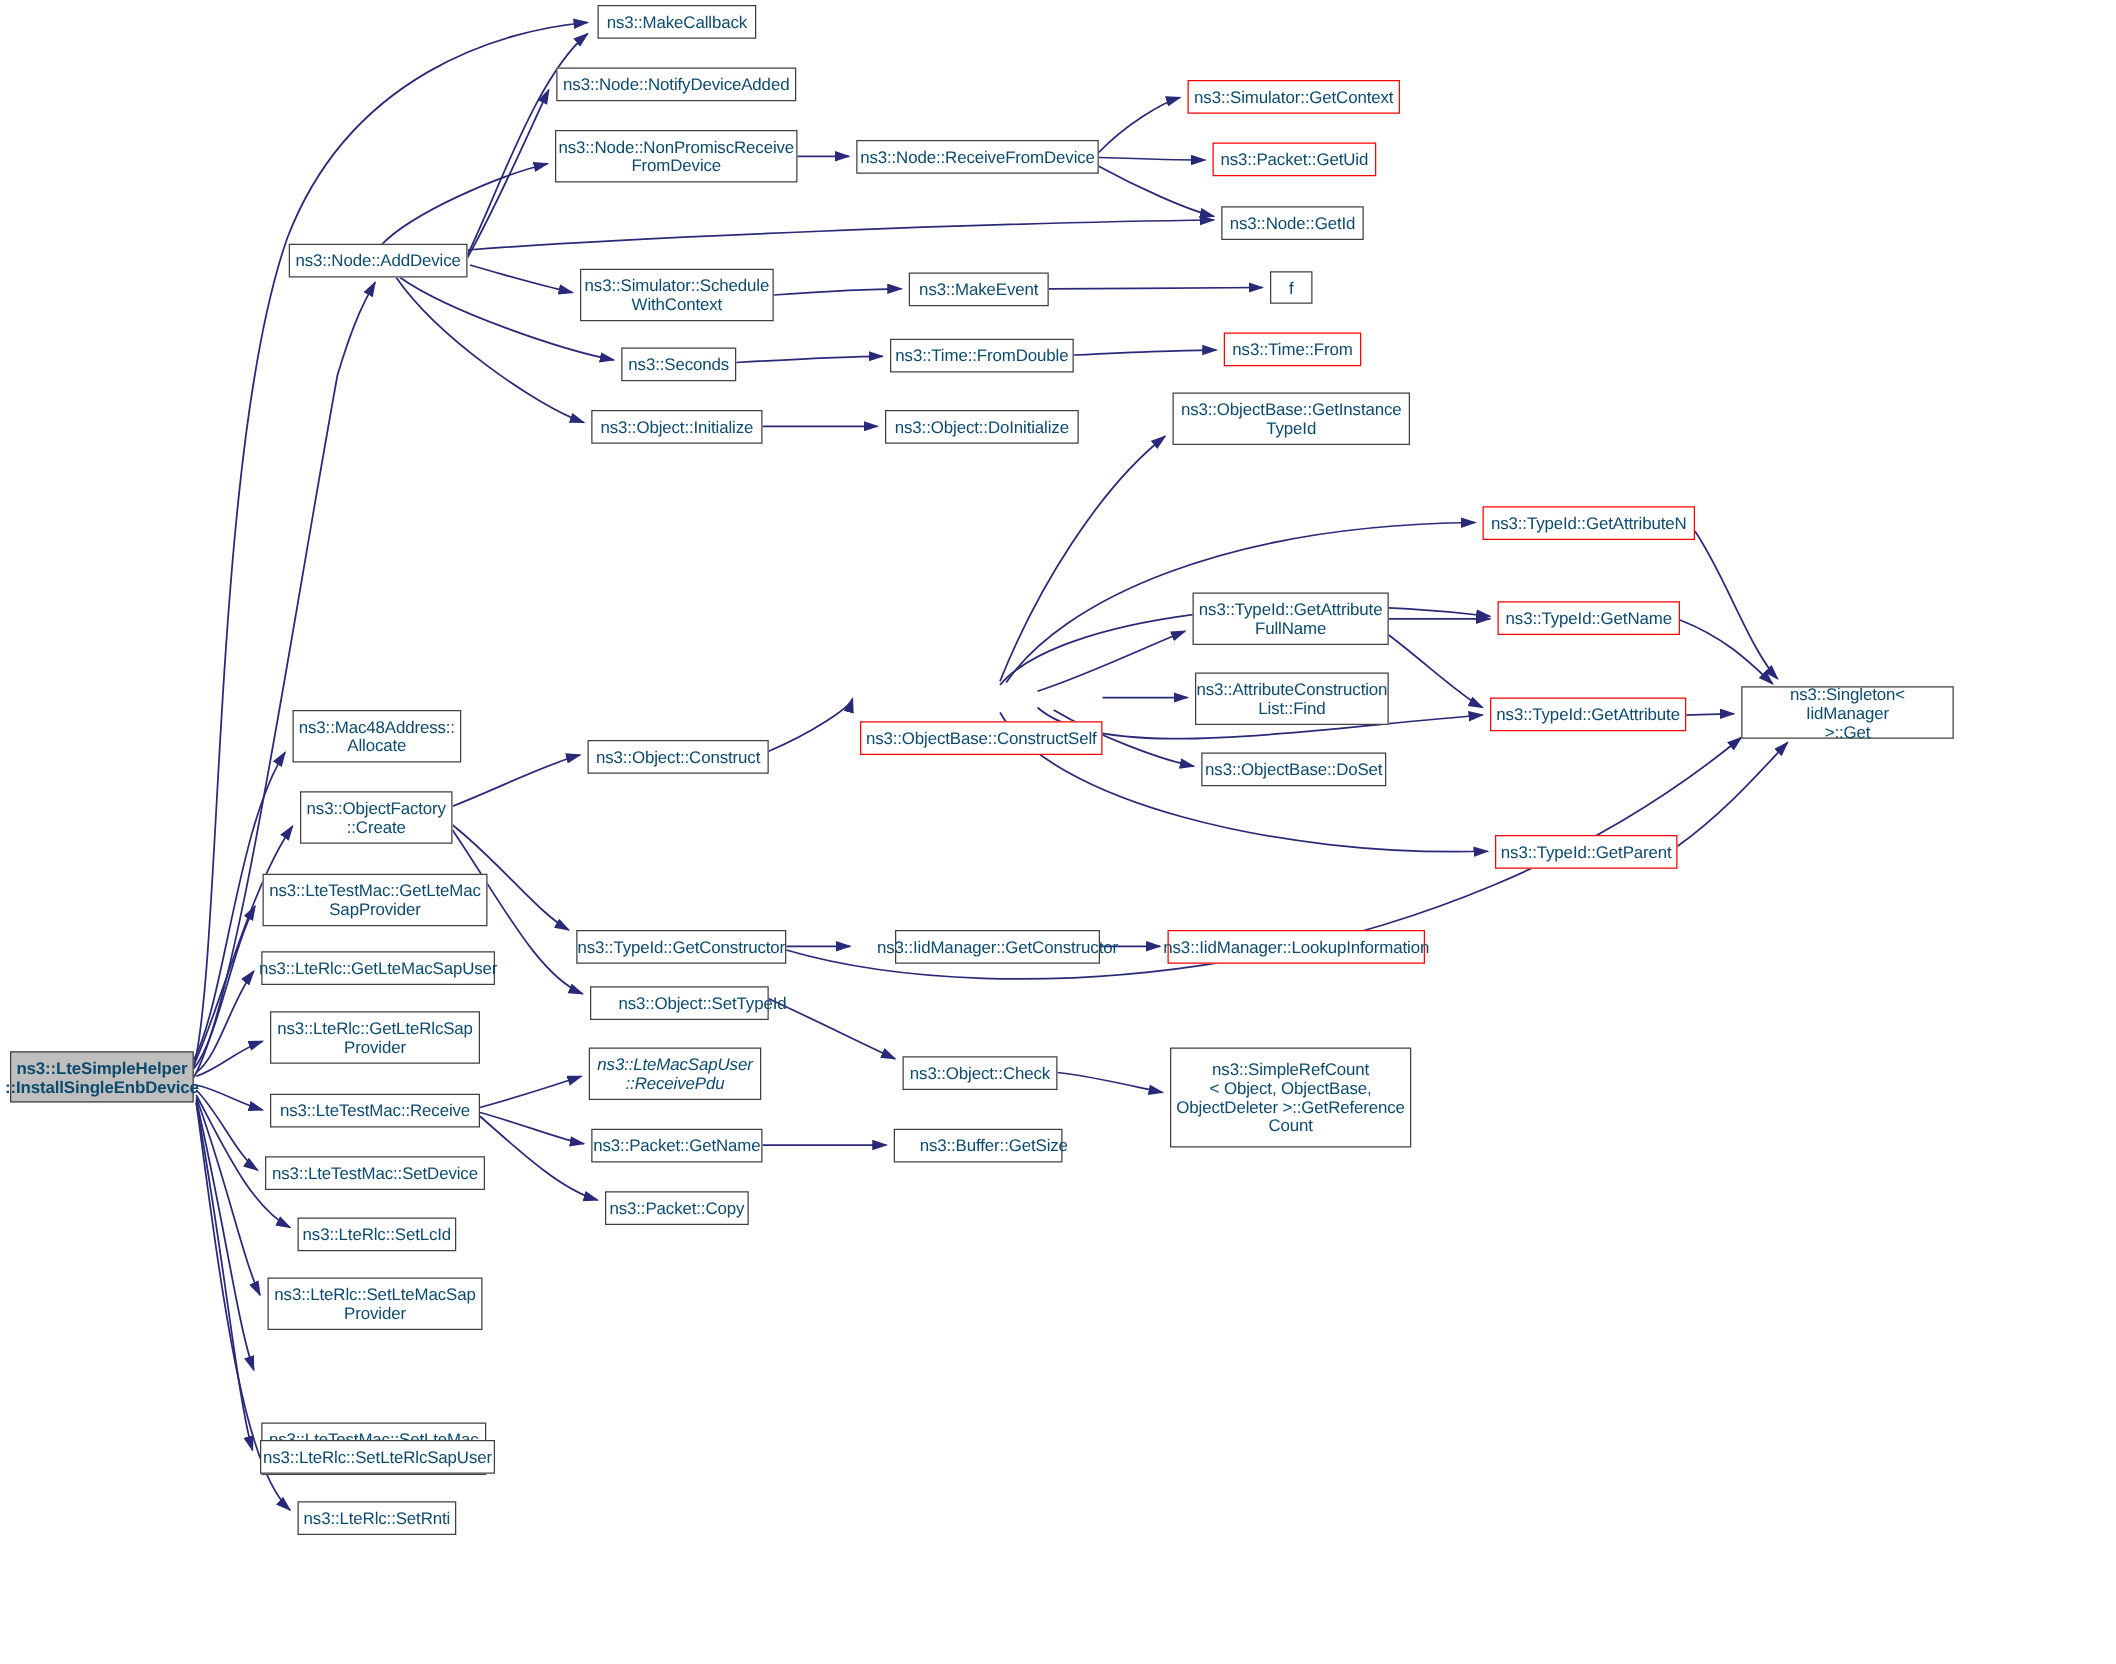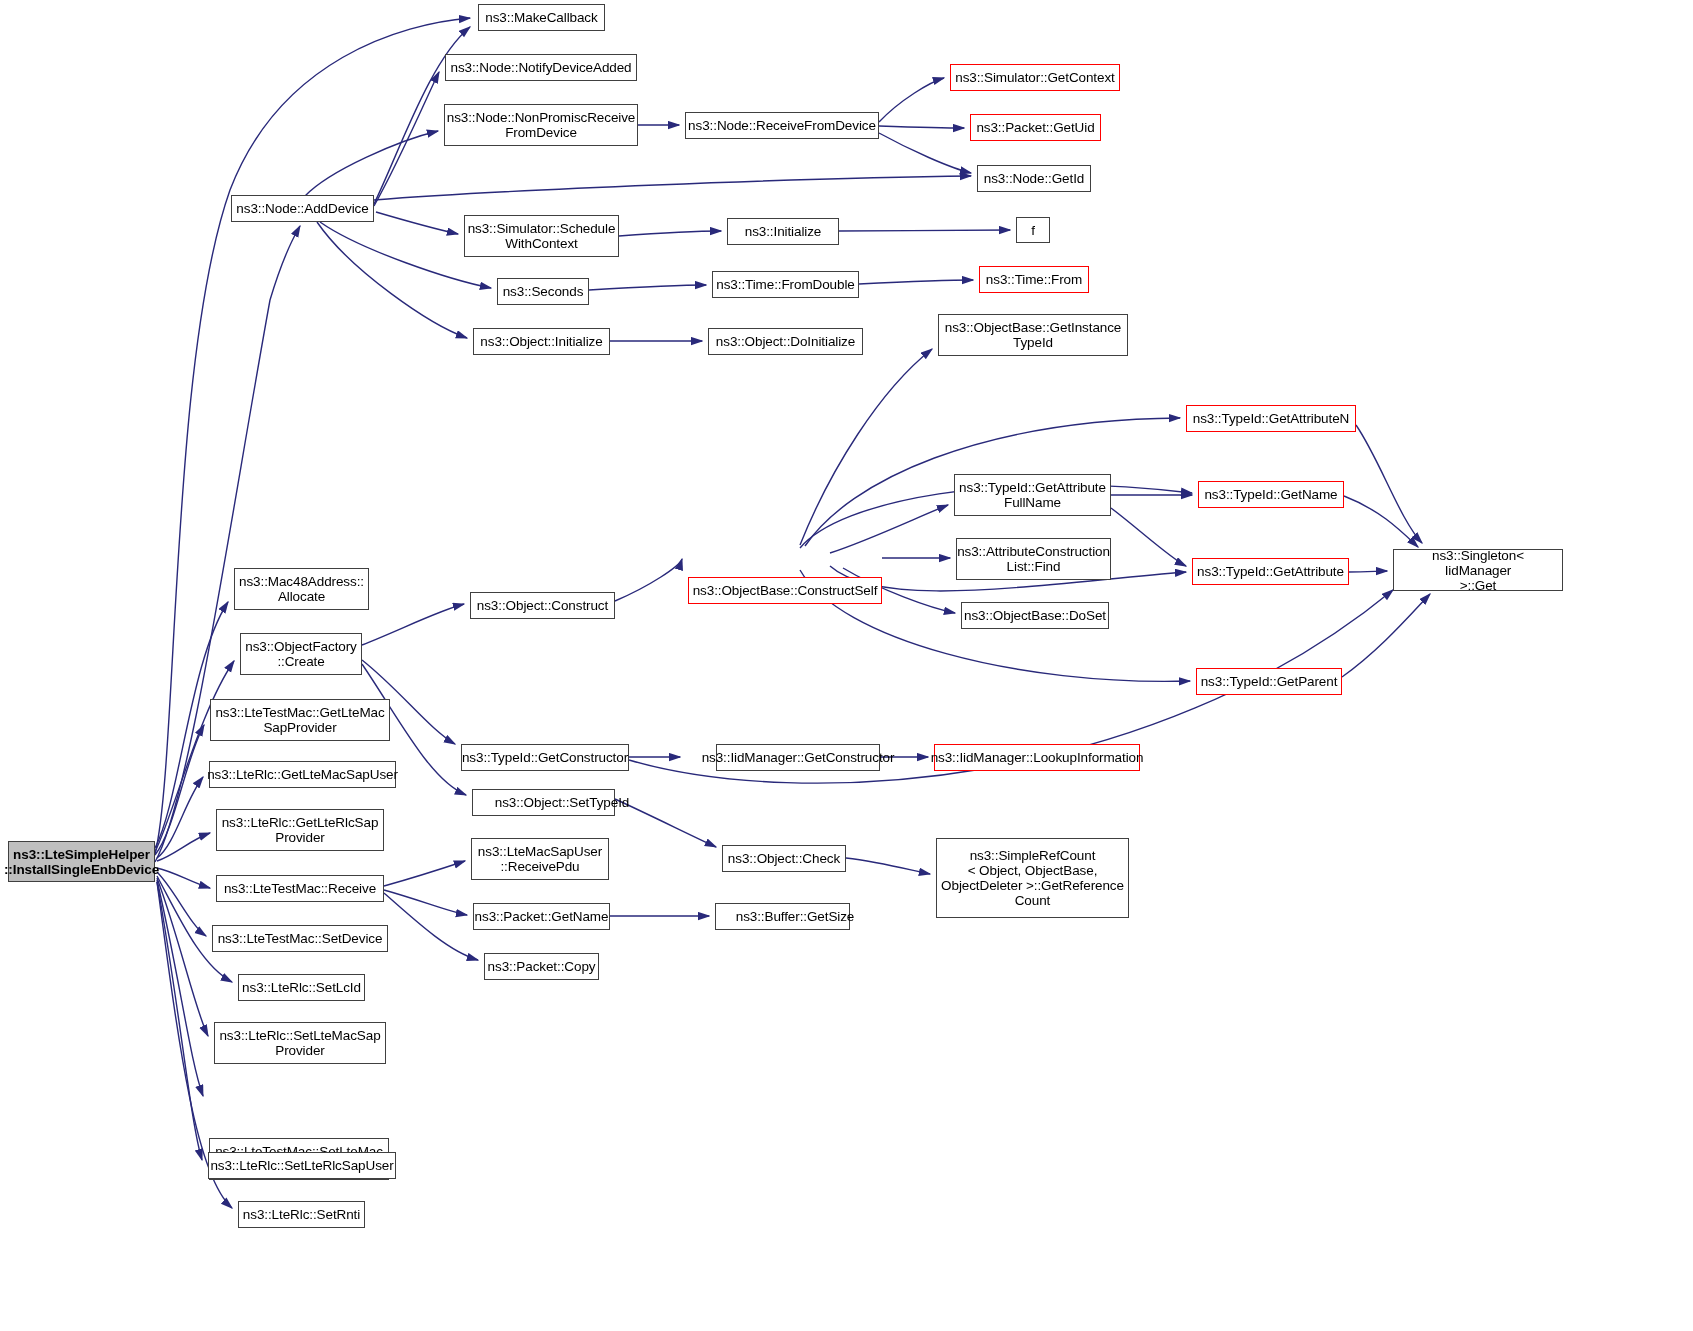--- a/index.html
+++ b/index.html
@@ -2,21 +2,21 @@
 <html><head>
 <meta charset="utf-8">
 <title>Call Graph</title>
 <style>
   html,body{margin:0;padding:0;background:#ffffff;}
   #canvas{position:relative;width:1693px;height:1331px;overflow:hidden;
           font-family:"Liberation Sans","DejaVu Sans",sans-serif;background:#fff;}
   svg#edges{position:absolute;left:0;top:0;width:1693px;height:1331px;pointer-events:none;}
   .node{position:absolute;box-sizing:border-box;display:flex;align-items:center;
         justify-content:center;text-align:center;background:#ffffff;
-        border:1px solid #404040;color:#000000;font-size:13.5px;line-height:15px;
+        border:1px solid #404040;color:#0c4a6e;font-size:13.5px;line-height:15px;
         padding:1px 3px;white-space:pre-line;letter-spacing:-0.1px;}
   .node.red{border:1.5px solid #ff0000;}
   .node.root{background:#bfbfbf;border:1px solid #404040;font-weight:bold;}
 </style>
 </head>
 <body>
 
 <div id="canvas">
   <svg id="edges" viewBox="0 0 1693 1331" xmlns="http://www.w3.org/2000/svg">
     <defs>
@@ -91,21 +91,21 @@
       <div class="node" style="left: 445px; top: 54px; width: 192px; height: 27px;">ns3::Node::NotifyDeviceAdded</div>
       <div class="node" style="left: 444px; top: 104px; width: 194px; height: 42px;">ns3::Node::NonPromiscReceive
 FromDevice</div>
       <div class="node" style="left: 231px; top: 195px; width: 143px; height: 27px;">ns3::Node::AddDevice</div>
       <div class="node" style="left: 685px; top: 112px; width: 194px; height: 27px;">ns3::Node::ReceiveFromDevice</div>
       <div class="node red" style="left: 950px; top: 64px; width: 170px; height: 27px;">ns3::Simulator::GetContext</div>
       <div class="node red" style="left: 970px; top: 114px; width: 131px; height: 27px;">ns3::Packet::GetUid</div>
       <div class="node" style="left: 977px; top: 165px; width: 114px; height: 27px;">ns3::Node::GetId</div>
       <div class="node" style="left: 464px; top: 215px; width: 155px; height: 42px;">ns3::Simulator::Schedule
 WithContext</div>
-      <div class="node" style="left: 727px; top: 218px; width: 112px; height: 27px;">ns3::Initialize</div>
+      <div class="node" style="left: 727px; top: 218px; width: 112px; height: 27px;">ns3::MakeEvent</div>
       <div class="node" style="left: 1016px; top: 217px; width: 34px; height: 26px;">f</div>
       <div class="node" style="left: 497px; top: 278px; width: 92px; height: 27px;">ns3::Seconds</div>
       <div class="node" style="left: 712px; top: 271px; width: 147px; height: 27px;">ns3::Time::FromDouble</div>
       <div class="node red" style="left: 979px; top: 266px; width: 110px; height: 27px;">ns3::Time::From</div>
       <div class="node" style="left: 473px; top: 328px; width: 137px; height: 27px;">ns3::Object::Initialize</div>
       <div class="node" style="left: 708px; top: 328px; width: 155px; height: 27px;">ns3::Object::DoInitialize</div>
       <div class="node" style="left: 938px; top: 314px; width: 190px; height: 42px;">ns3::ObjectBase::GetInstance
 TypeId</div>
       <div class="node red" style="left: 1186px; top: 405px; width: 170px; height: 27px;">ns3::TypeId::GetAttributeN</div>
       <div class="node" style="left: 954px; top: 474px; width: 157px; height: 42px;">ns3::TypeId::GetAttribute
@@ -126,21 +126,21 @@
 ::Create</div>
       <div class="node" style="left: 210px; top: 699px; width: 180px; height: 42px;">ns3::LteTestMac::GetLteMac
 SapProvider</div>
       <div class="node" style="left: 461px; top: 744px; width: 168px; height: 27px;">ns3::TypeId::GetConstructor</div>
       <div class="node" style="left: 686px; top: 744px; width: 164px; height: 27px; margin-left: 30px;">ns3::IidManager::GetConstructor</div>
       <div class="node red" style="left: 934px; top: 744px; width: 206px; height: 27px;">ns3::IidManager::LookupInformation</div>
       <div class="node" style="left: 209px; top: 761px; width: 187px; height: 27px;">ns3::LteRlc::GetLteMacSapUser</div>
       <div class="node" style="left: 472px; top: 789px; width: 143px; height: 27px; padding-left: 40px;">ns3::Object::SetTypeId</div>
       <div class="node" style="left: 216px; top: 809px; width: 168px; height: 42px;">ns3::LteRlc::GetLteRlcSap
 Provider</div>
-      <div class="node" style="left: 471px; top: 838px; width: 138px; height: 42px;">ns3::LteMacSapUser
+      <div class="node" style="left: 471px; top: 838px; width: 138px; height: 42px; font-style: italic;">ns3::LteMacSapUser
 ::ReceivePdu</div>
       <div class="node" style="left: 722px; top: 845px; width: 124px; height: 27px;">ns3::Object::Check</div>
       <div class="node" style="left: 936px; top: 838px; width: 193px; height: 80px;">ns3::SimpleRefCount
 &lt; Object, ObjectBase,
 ObjectDeleter &gt;::GetReference
 Count</div>
       <div class="node" style="left: 216px; top: 875px; width: 168px; height: 27px;">ns3::LteTestMac::Receive</div>
       <div class="node" style="left: 473px; top: 903px; width: 137px; height: 27px;">ns3::Packet::GetName</div>
       <div class="node" style="left: 715px; top: 903px; width: 135px; height: 27px; padding-left: 28px;">ns3::Buffer::GetSize</div>
       <div class="node" style="left: 484px; top: 953px; width: 115px; height: 27px;">ns3::Packet::Copy</div>

